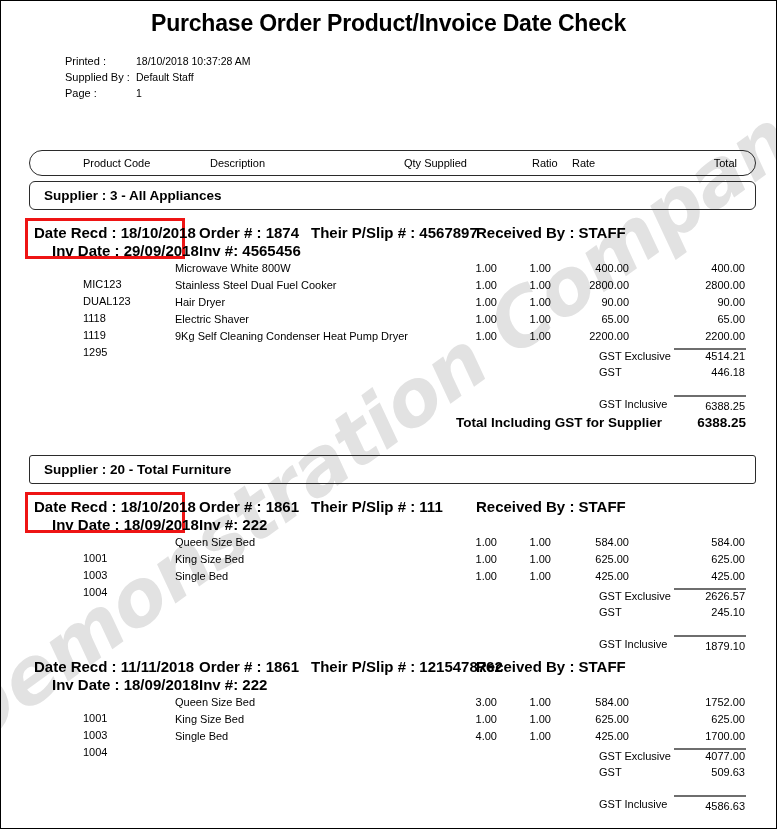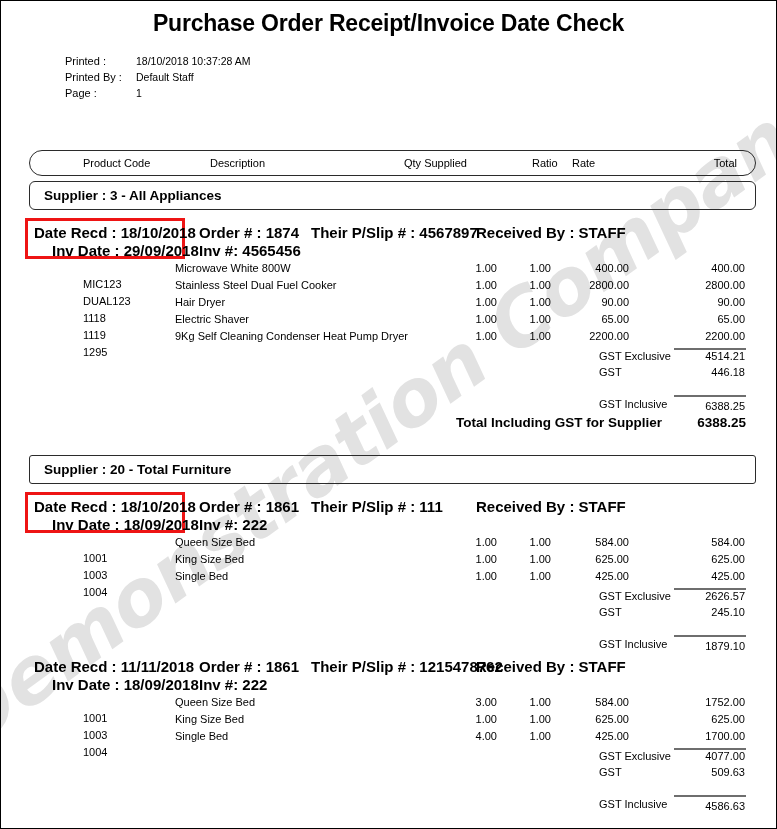--- a/index.html
+++ b/index.html
@@ -169,29 +169,29 @@
 </style>
 </head>
 <body>
 
 <div id="page">
 
   <div id="watermark">Demonstration Company</div>
 
   <div id="content">
 
-    <div class="title">Purchase Order Receipt/Invoice Date Check</div>
+    <div class="title">Purchase Order Product/Invoice Date Check</div>
 
     <div class="meta">
       <div class="meta-row">
         <div class="meta-label">Printed :</div>
         <div class="meta-value">18/10/2018 10:37:28 AM</div>
       </div>
       <div class="meta-row">
-        <div class="meta-label">Printed By :</div>
+        <div class="meta-label">Supplied By :</div>
         <div class="meta-value">Default Staff</div>
       </div>
       <div class="meta-row">
         <div class="meta-label">Page :</div>
         <div class="meta-value">1</div>
       </div>
     </div>
 
     <div class="colhead">
       <span class="ch-product">Product Code</span>

